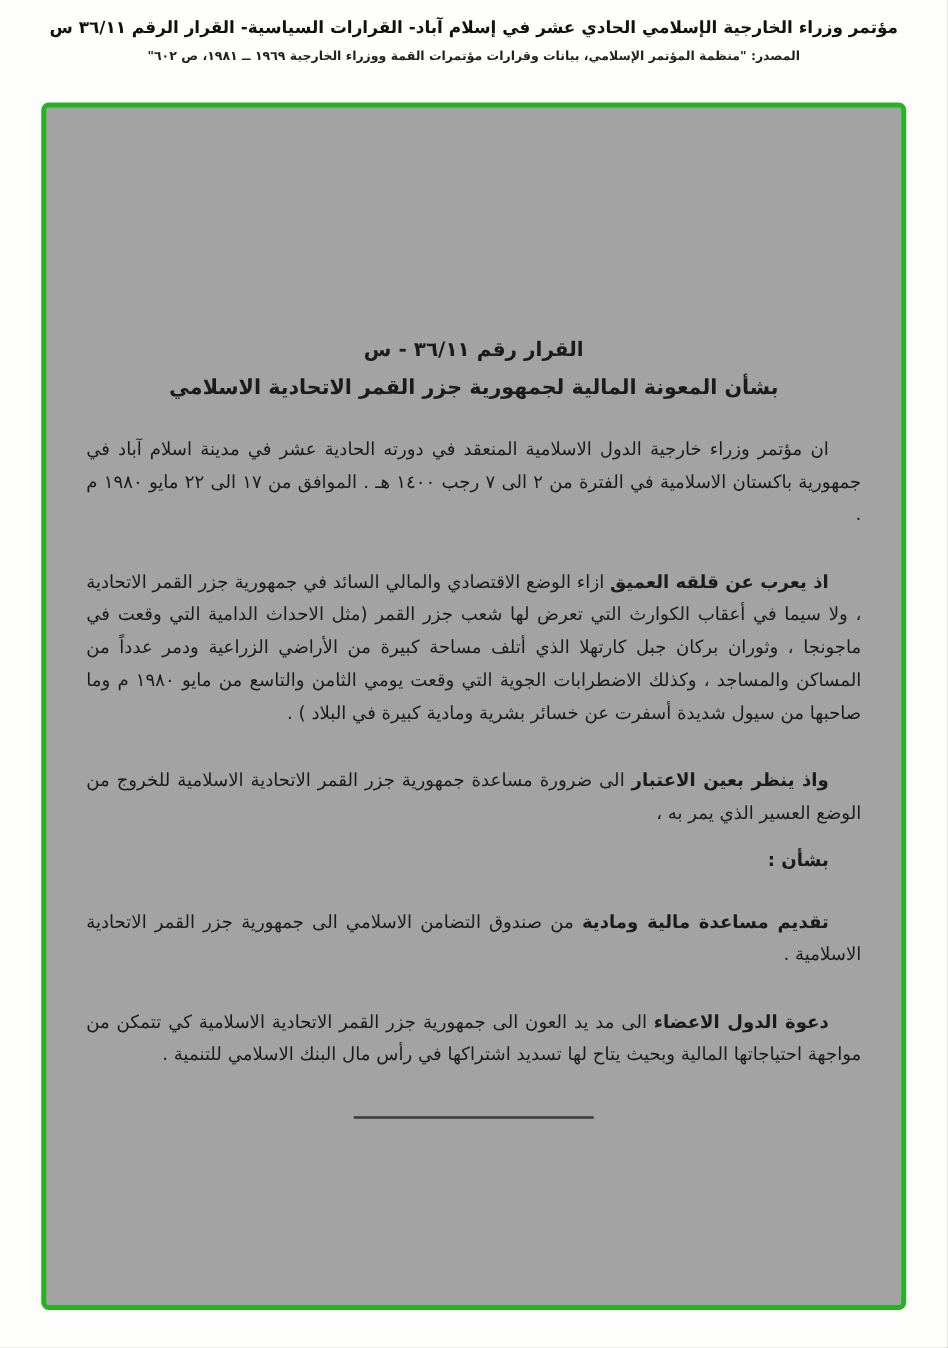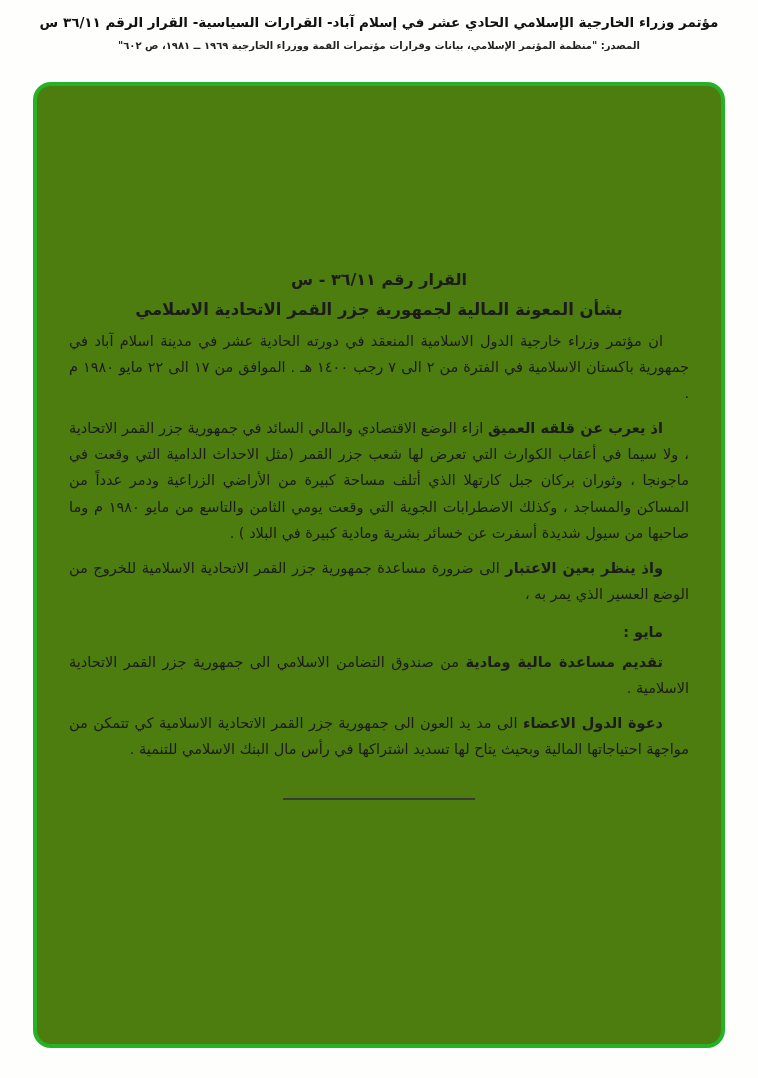--- a/index.html
+++ b/index.html
@@ -32,23 +32,23 @@
     color: #222;
     margin-top: 10px;
   }
 
   .page-frame {
     position: absolute;
     left: 33px;
     top: 82px;
     width: 692px;
     height: 966px;
-    background: #4d7c0f;
+    background: #a3a3a3;
     border: 4px solid #25b325;
-    border-radius: 18px;
+    border-radius: 6px;
   }
 
   .page-content {
     direction: rtl;
     padding: 184px 32px 0 32px;
     color: #1b1b1b;
   }
 
   .doc-title {
     text-align: center;
@@ -60,21 +60,21 @@
     font-size: 16.5px;
     font-weight: bold;
     margin-top: 11px;
   }
 
   .para {
     font-size: 14.5px;
     line-height: 1.8;
     text-align: justify;
     text-indent: 26px;
-    margin-top: 9px;
+    margin-top: 28px;
   }
   .para .lead { font-weight: bold; }
 
   .decision-label {
     font-size: 14.5px;
     font-weight: bold;
     text-indent: 26px;
     margin-top: 17px;
   }
 
@@ -99,21 +99,21 @@
     <div class="doc-title">القرار رقم ٣٦/١١ - س</div>
 
     <div class="doc-subtitle">بشأن المعونة المالية لجمهورية جزر القمر الاتحادية الاسلامي</div>
 
     <p class="para"><span class="lead"></span> <span>ان مؤتمر وزراء خارجية الدول الاسلامية المنعقد في دورته الحادية عشر في مدينة اسلام آباد في جمهورية باكستان الاسلامية في الفترة من ٢ الى ٧ رجب ١٤٠٠ هـ . الموافق من ١٧ الى ٢٢ مايو ١٩٨٠ م .</span></p>
 
     <p class="para"><span class="lead">اذ يعرب عن قلقه العميق</span> <span>ازاء الوضع الاقتصادي والمالي السائد في جمهورية جزر القمر الاتحادية ، ولا سيما في أعقاب الكوارث التي تعرض لها شعب جزر القمر (مثل الاحداث الدامية التي وقعت في ماجونجا ، وثوران بركان جبل كارتهلا الذي أتلف مساحة كبيرة من الأراضي الزراعية ودمر عدداً من المساكن والمساجد ، وكذلك الاضطرابات الجوية التي وقعت يومي الثامن والتاسع من مايو ١٩٨٠ م وما صاحبها من سيول شديدة أسفرت عن خسائر بشرية ومادية كبيرة في البلاد ) .</span></p>
 
     <p class="para"><span class="lead">واذ ينظر بعين الاعتبار</span> <span>الى ضرورة مساعدة جمهورية جزر القمر الاتحادية الاسلامية للخروج من الوضع العسير الذي يمر به ،</span></p>
 
-    <p class="decision-label">مايو :</p>
+    <p class="decision-label">بشأن :</p>
 
     <p class="para"><span class="lead">تقديم مساعدة مالية ومادية</span> <span>من صندوق التضامن الاسلامي الى جمهورية جزر القمر الاتحادية الاسلامية .</span></p>
 
     <p class="para"><span class="lead">دعوة الدول الاعضاء</span> <span>الى مد يد العون الى جمهورية جزر القمر الاتحادية الاسلامية كي تتمكن من مواجهة احتياجاتها المالية وبحيث يتاح لها تسديد اشتراكها في رأس مال البنك الاسلامي للتنمية .</span></p>
 
     <div class="divider"></div>
 
   </div>
 </div>
 

